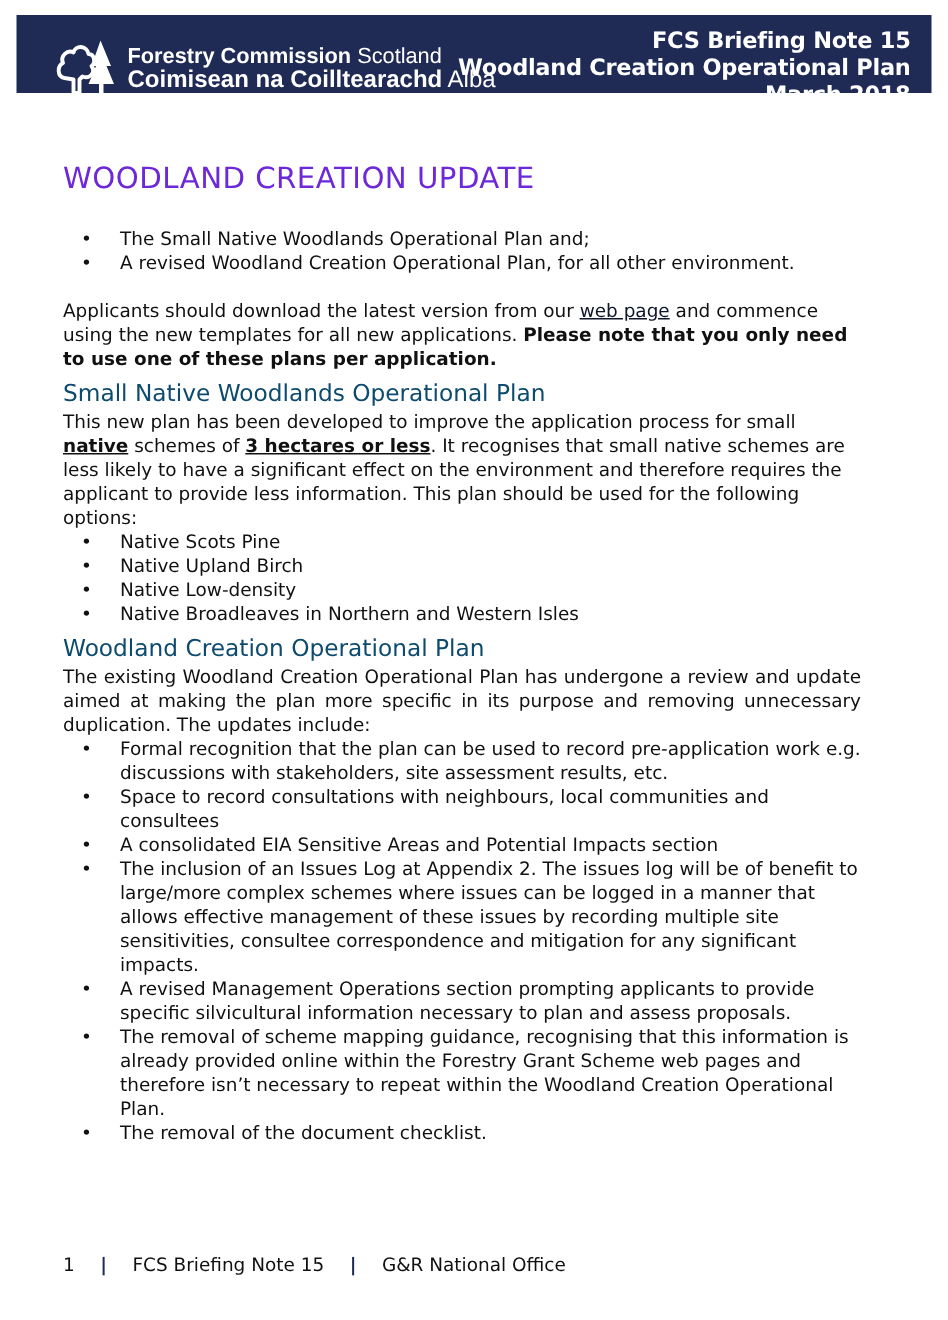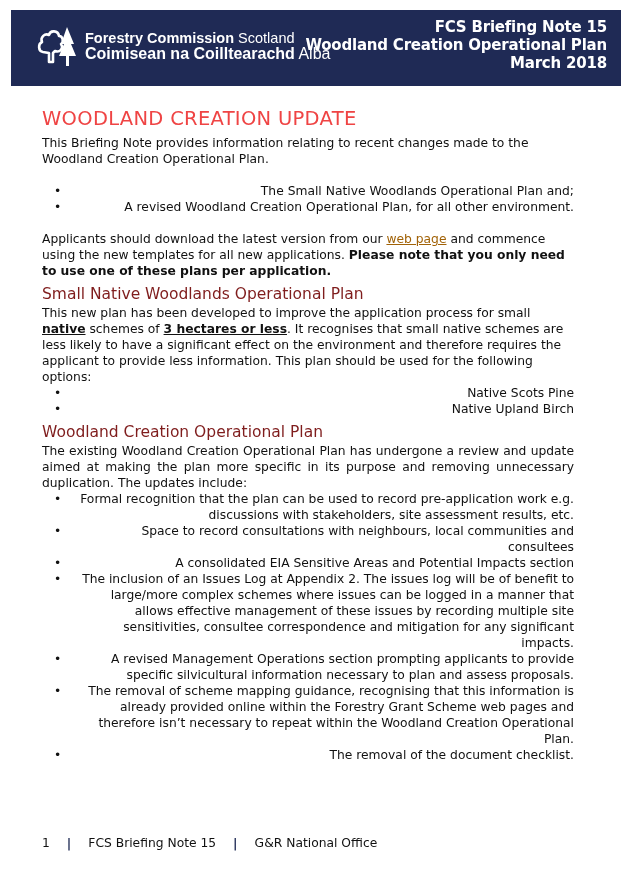--- a/index.html
+++ b/index.html
@@ -1,38 +1,38 @@
 <!DOCTYPE html>
 <html><head>
 <meta charset="utf-8">
 <style>
   html, body { margin: 0; padding: 0; background: #ffffff; }
   body { width: 632px; height: 880px; position: relative; overflow: hidden;
          font-family: "DejaVu Sans", sans-serif; color: #111; }
-  .banner { position: absolute; left: 11px; top: 10px; width: 610px; height: 76px;
+  .banner { position: absolute; left: 11px; top: 10px; width: 610px; height: 52px;
             background: #1f2a55; color: #fff; }
   .logo { position: absolute; left: 26px; top: 14px; display: flex; align-items: center; }
   .logo svg { width: 42px; height: 44px; }
   .logo-text { margin-left: 6px; font-family: "Liberation Sans", sans-serif; line-height: 15px; }
   .logo-l1 { font-size: 14.5px; }
   .logo-l1 b { font-weight: bold; }
   .logo-l2 { font-size: 16px; }
   .logo-l2 b { font-weight: bold; }
   .banner-title { position: absolute; right: 14px; top: 8px; text-align: right;
                   font-family: "DejaVu Sans", sans-serif; font-weight: bold; font-size: 15px;
                   line-height: 18px; letter-spacing: -0.2px; }
   .content { position: absolute; left: 42px; top: 107px; width: 532px; font-size: 12.3px; line-height: 16px; }
-  h1 { font-weight: normal; font-size: 19.5px; color: #ef4444; margin: 0 0 4px 0; letter-spacing: 0.3px; line-height: 24px; }
-  h2 { font-weight: normal; font-size: 15.5px; color: #7f1d1d; margin: 16px 0 1px 0; line-height: 19px; }
+  h1 { font-weight: normal; font-size: 19.5px; color: #6d28d9; margin: 0 0 4px 0; letter-spacing: 0.3px; line-height: 24px; }
+  h2 { font-weight: normal; font-size: 15.5px; color: #0c4a6e; margin: 16px 0 1px 0; line-height: 19px; }
   p { margin: 0; }
   .gap { height: 16px; }
   ul { margin: 0; padding: 0 0 0 38px; list-style: none; }
-  ul li { position: relative; text-align: right; }
+  ul li { position: relative; }
   ul li::before { content: "•"; position: absolute; left: -26px; top: 0; }
-  a { color: #a16207; }
+  a { color: #0f172a; }
   .justify { text-align: justify; }
   .sec { margin-top: 4px; }
   .footer { position: absolute; left: 42px; top: 836px; font-size: 12.3px; color: #111; display: flex; gap: 0; }
   .footer .sep { color: #1f2a55; font-weight: bold; margin: 0 17px; }
 </style>
 </head>
 <body>
 
 <div class="banner">
   <div class="logo">
@@ -49,34 +49,35 @@
   </div>
   <div class="banner-title">
     <div>FCS Briefing Note 15</div>
     <div>Woodland Creation Operational Plan</div>
     <div>March 2018</div>
   </div>
 </div>
 
 <div class="content">
   <h1>WOODLAND CREATION UPDATE</h1>
-  <p>This Briefing Note provides information relating to recent changes made to the Woodland Creation Operational Plan.</p>
   <div class="gap"></div>
   <ul>
     <li>The Small Native Woodlands Operational Plan and;</li>
     <li>A revised Woodland Creation Operational Plan, for all other environment.</li>
   </ul>
   <div class="gap"></div>
   <p><span>Applicants should download the latest version from our </span><a href="#">web page</a><span> and commence using the new templates for all new applications. </span><b>Please note that you only need to use one of these plans per application.</b></p>
 
   <h2 class="sec" style="margin-top:6px">Small Native Woodlands Operational Plan</h2>
   <p><span>This new plan has been developed to improve the application process for small </span><b style="text-decoration:underline">native</b><span> schemes of </span><b style="text-decoration:underline">3 hectares or less</b><span>. It recognises that small native schemes are less likely to have a significant effect on the environment and therefore requires the applicant to provide less information.  This plan should be used for the following options:</span></p>
   <ul>
     <li>Native Scots Pine</li>
     <li>Native Upland Birch</li>
+    <li>Native Low-density</li>
+    <li>Native Broadleaves in Northern and Western Isles</li>
   </ul>
 
   <h2 class="sec" style="margin-top:6px">Woodland Creation Operational Plan</h2>
   <p class="justify">The existing Woodland Creation Operational Plan has undergone a review and update aimed at making the plan more specific in its purpose and removing unnecessary duplication. The updates include:</p>
   <ul>
     <li>Formal recognition that the plan can be used to record pre-application work e.g. discussions with stakeholders, site assessment results, etc.</li>
     <li>Space to record consultations with neighbours, local communities and consultees</li>
     <li>A consolidated EIA Sensitive Areas and Potential Impacts section</li>
     <li>The inclusion of an Issues Log at Appendix 2. The issues log will be of benefit to large/more complex schemes where issues can be logged in a manner that allows effective management of these issues by recording multiple site sensitivities, consultee correspondence and mitigation for any significant impacts.</li>
     <li>A revised Management Operations section prompting applicants to provide specific silvicultural information necessary to plan and assess proposals.</li>

